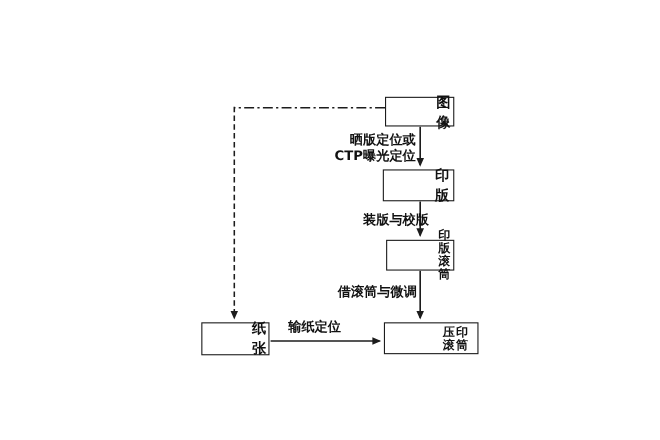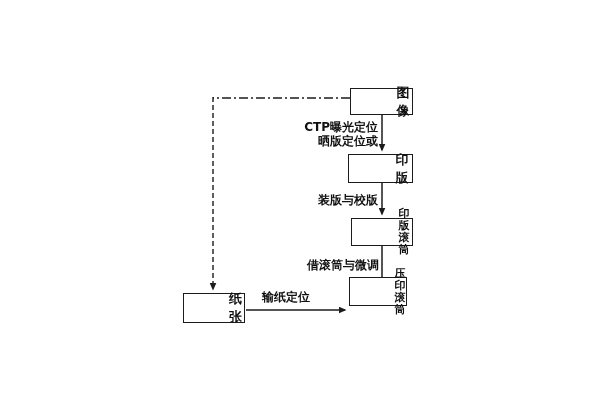--- a/index.html
+++ b/index.html
@@ -33,33 +33,33 @@
     justify-content: center;
     text-align: center;
     letter-spacing: 2px;
     padding-left: 45px;
   }
   .node.single { font-size: 13px; }
   .node.double { font-size: 11px; line-height: 12px; letter-spacing: 1px; }
   #node-image               { left: 350px; top:  88px; width: 63px; height: 27px; }
   #node-plate               { left: 348px; top: 154px; width: 65px; height: 29px; }
   #node-plate-cylinder      { left: 351px; top: 218px; width: 62px; height: 28px; }
-  #node-impression-cylinder { left: 349px; top: 277px; width: 58px; height: 29px; text-align: right; }
+  #node-impression-cylinder { left: 349px; top: 293px; width: 86px; height: 29px; text-align: right; }
   #node-paper               { left: 183px; top: 293px; width: 62px; height: 30px; }
   .edge-label {
     position: absolute;
     color: #111111;
     font-weight: bold;
     font-size: 12px;
     line-height: 14px;
     white-space: nowrap;
   }
   .edge-label.right-align { text-align: right; }
   #label-expose   { right: 222px; top: 120px; }
-  #label-mount    { right: 222px; top: 193px; }
+  #label-mount    { right: 210px; top: 193px; }
   #label-adjust   { right: 221px; top: 258px; text-align: right; }
   #label-feed     { left: 262px; top: 290px; width: 64px; }
 </style>
 </head>
 <body>
 
 <div id="canvas">
 
   <svg id="wires" viewBox="0 0 600 400" xmlns="http://www.w3.org/2000/svg">
     <defs>
@@ -94,22 +94,22 @@
   <div id="node-impression-cylinder" class="node double">
     <span>压印</span>
     <span>滚筒</span>
   </div>
 
   <div id="node-paper" class="node single">
     <span>纸张</span>
   </div>
 
   <div id="label-expose" class="edge-label right-align">
+    <div>晒版定位或</div>
     <div>CTP曝光定位</div>
-    <div>晒版定位或</div>
   </div>
 
   <div id="label-mount" class="edge-label right-align">
     <span>装版与校版</span>
   </div>
 
   <div id="label-adjust" class="edge-label right-align">
     <span>借滚筒与微调</span>
   </div>
 

